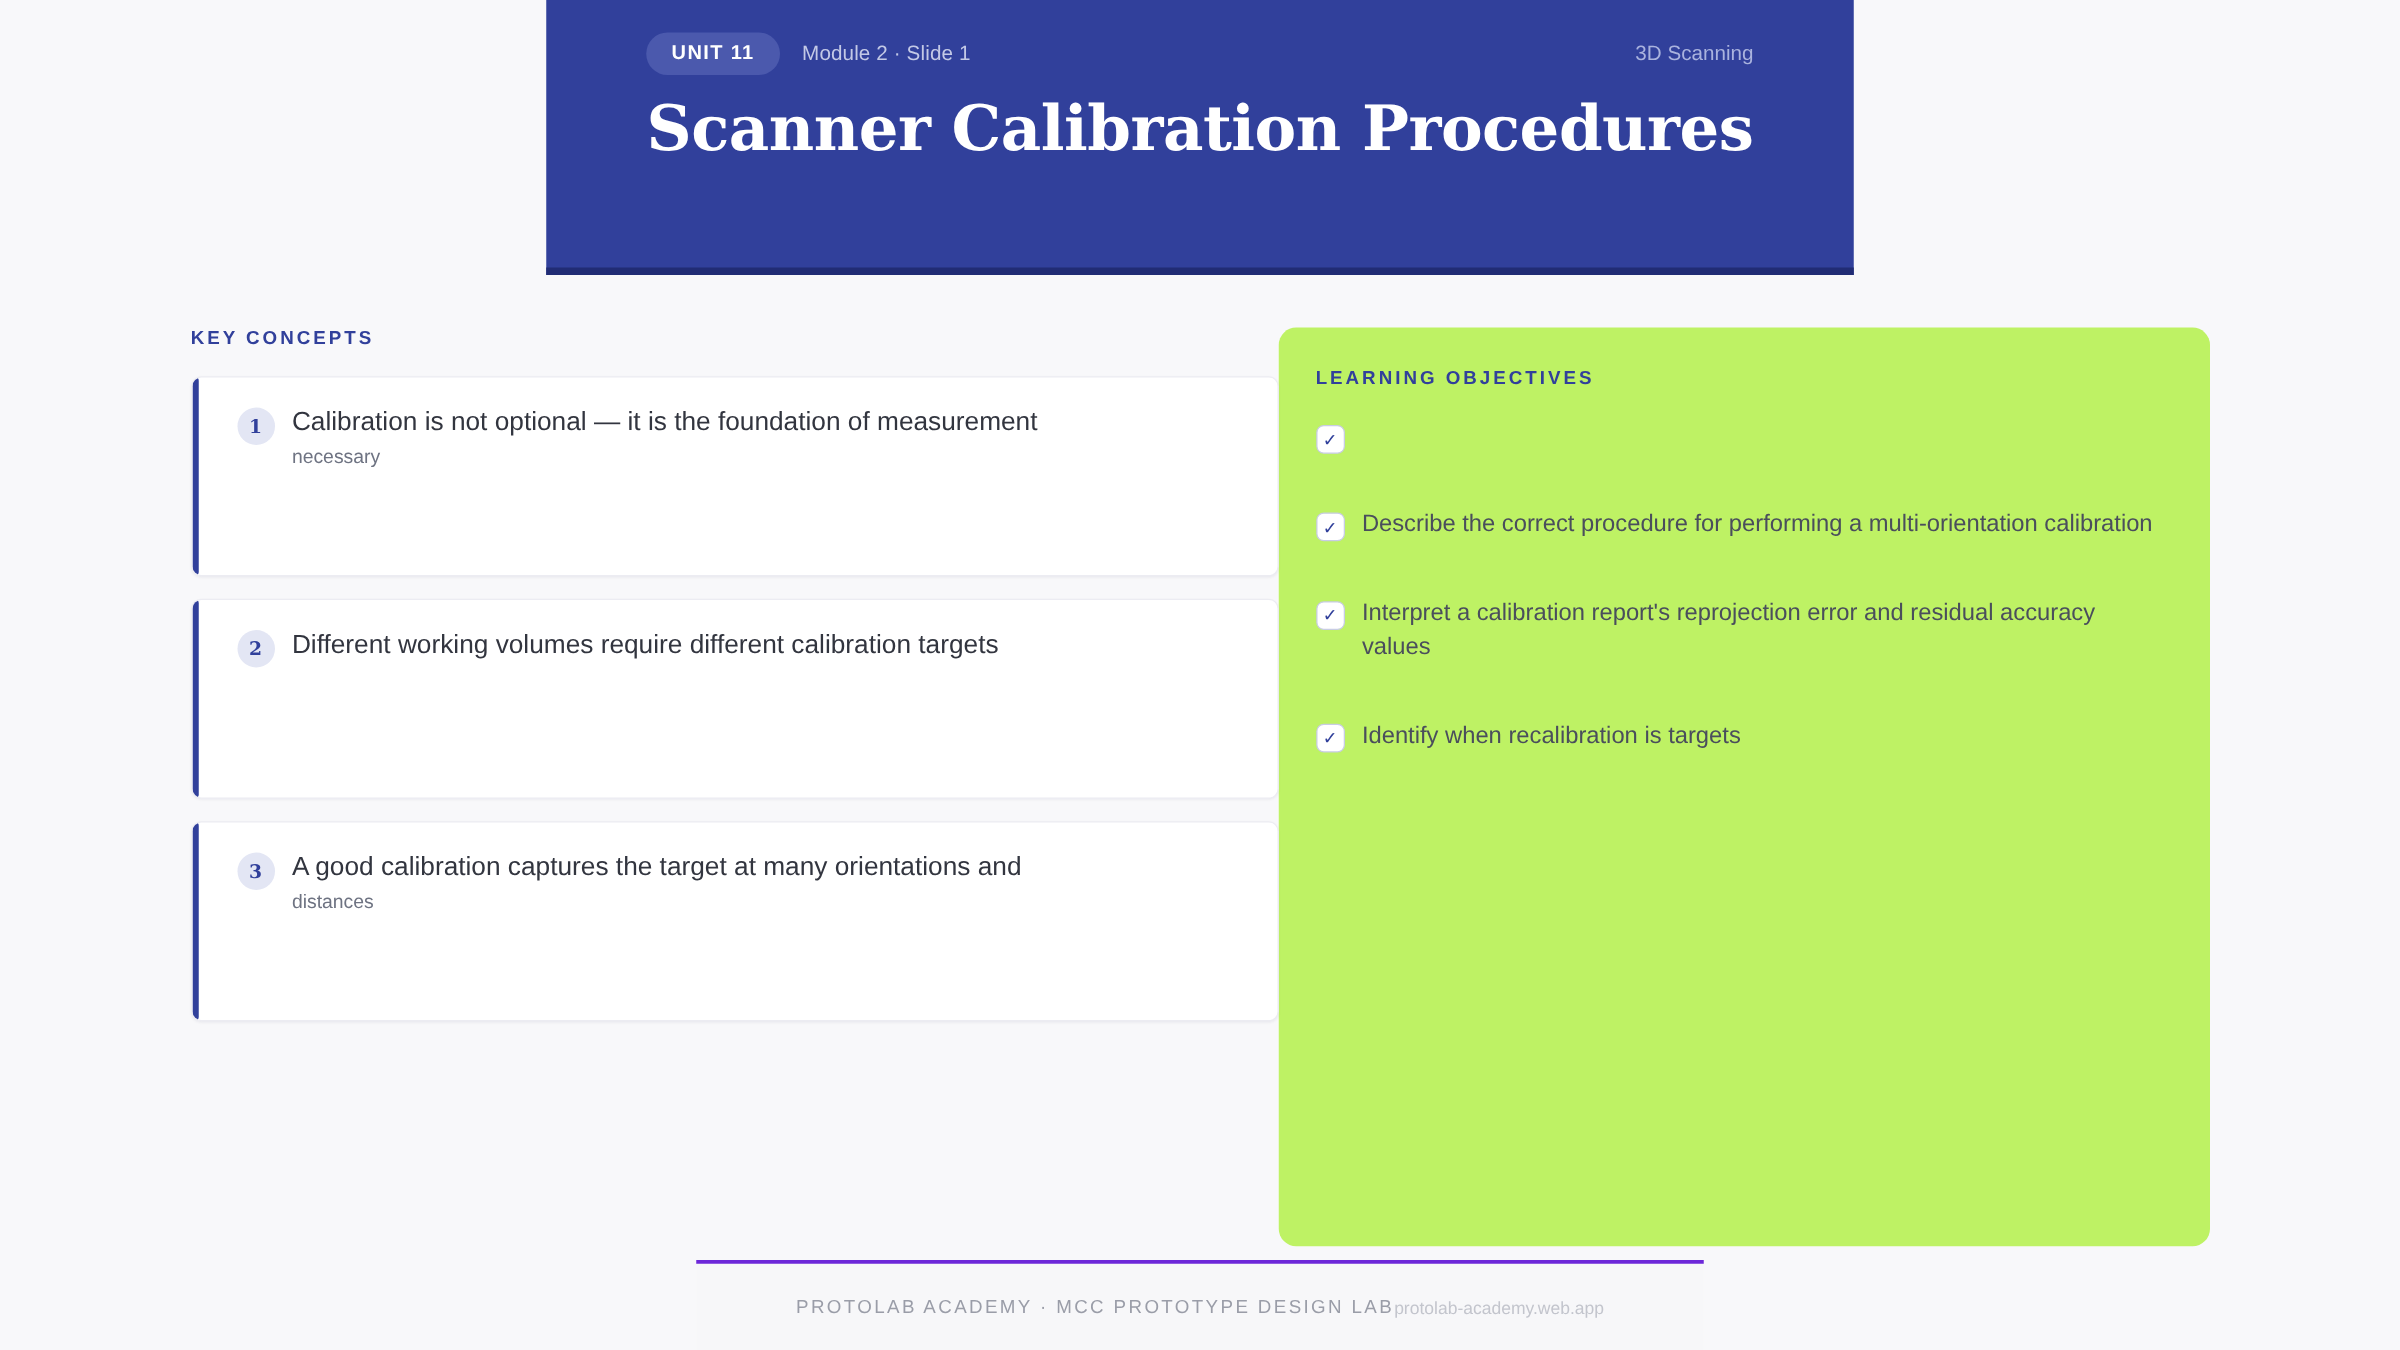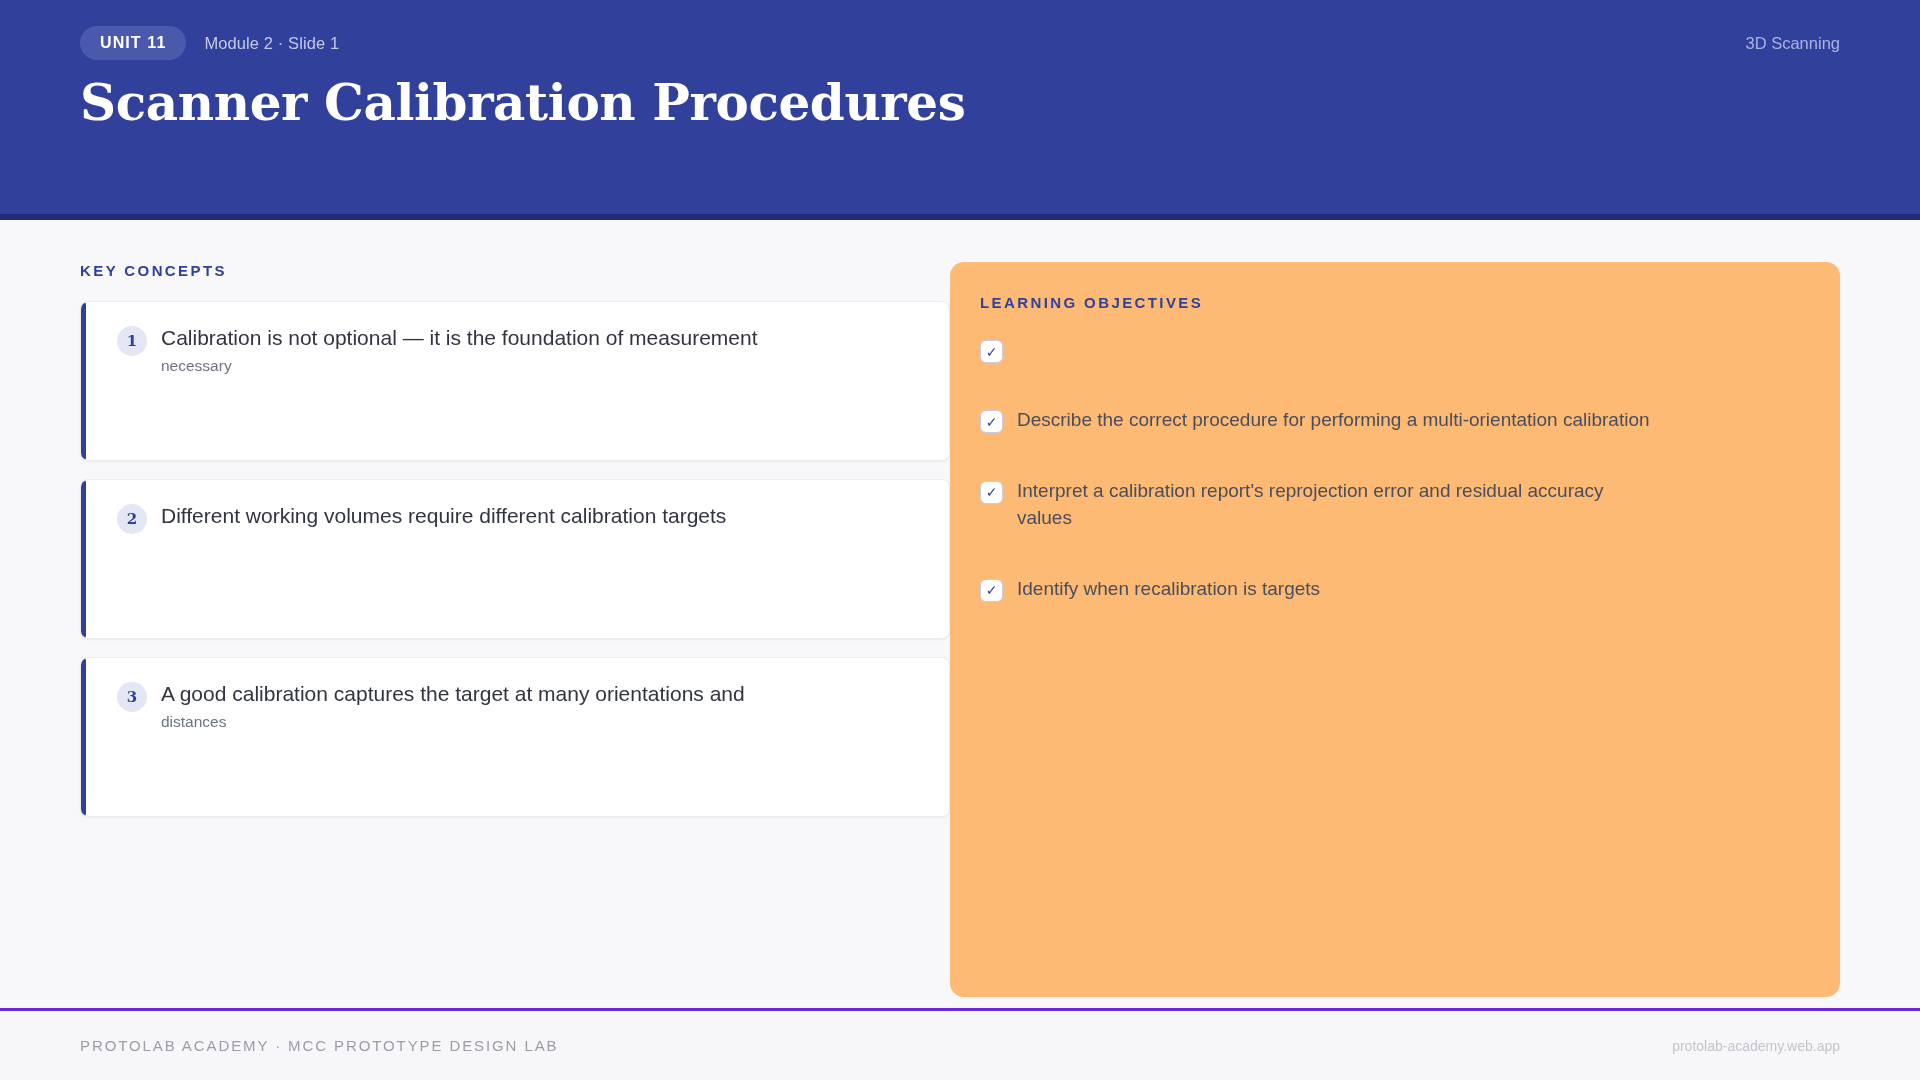--- a/index.html
+++ b/index.html
@@ -15,20 +15,21 @@
     color: #2c2f3a;
     overflow: hidden;
   }
 
   .slide {
     width: 1920px;
     height: 1080px;
     display: flex;
     flex-direction: column;
     background: #f8f8fa;
+    align-items: center;
   }
 
   
   .header {
     position: relative;
     height: 220px;
     background: #31409b;
     padding: 26px 80px 0 80px;
     flex: 0 0 auto;
   }
@@ -163,21 +164,21 @@
   .concept-sub {
     margin-top: 6px;
     font-size: 15.5px;
     color: #6e7382;
   }
 
   .concept-sub:empty { display: none; }
 
   
   .objectives-panel {
-    background: #fdba74;
+    background: #bef264;
     border-radius: 14px;
     padding: 32px 38px 40px 30px;
     height: 735px;
   }
 
   .obj-list {
     margin-top: 26px;
     display: flex;
     flex-direction: column;
     gap: 44px;

